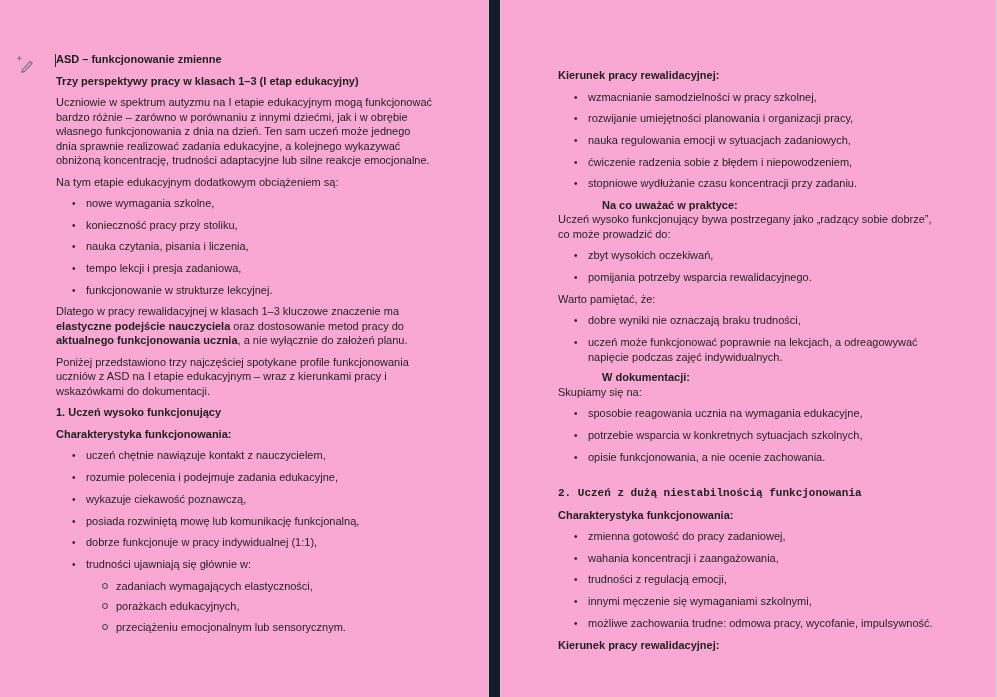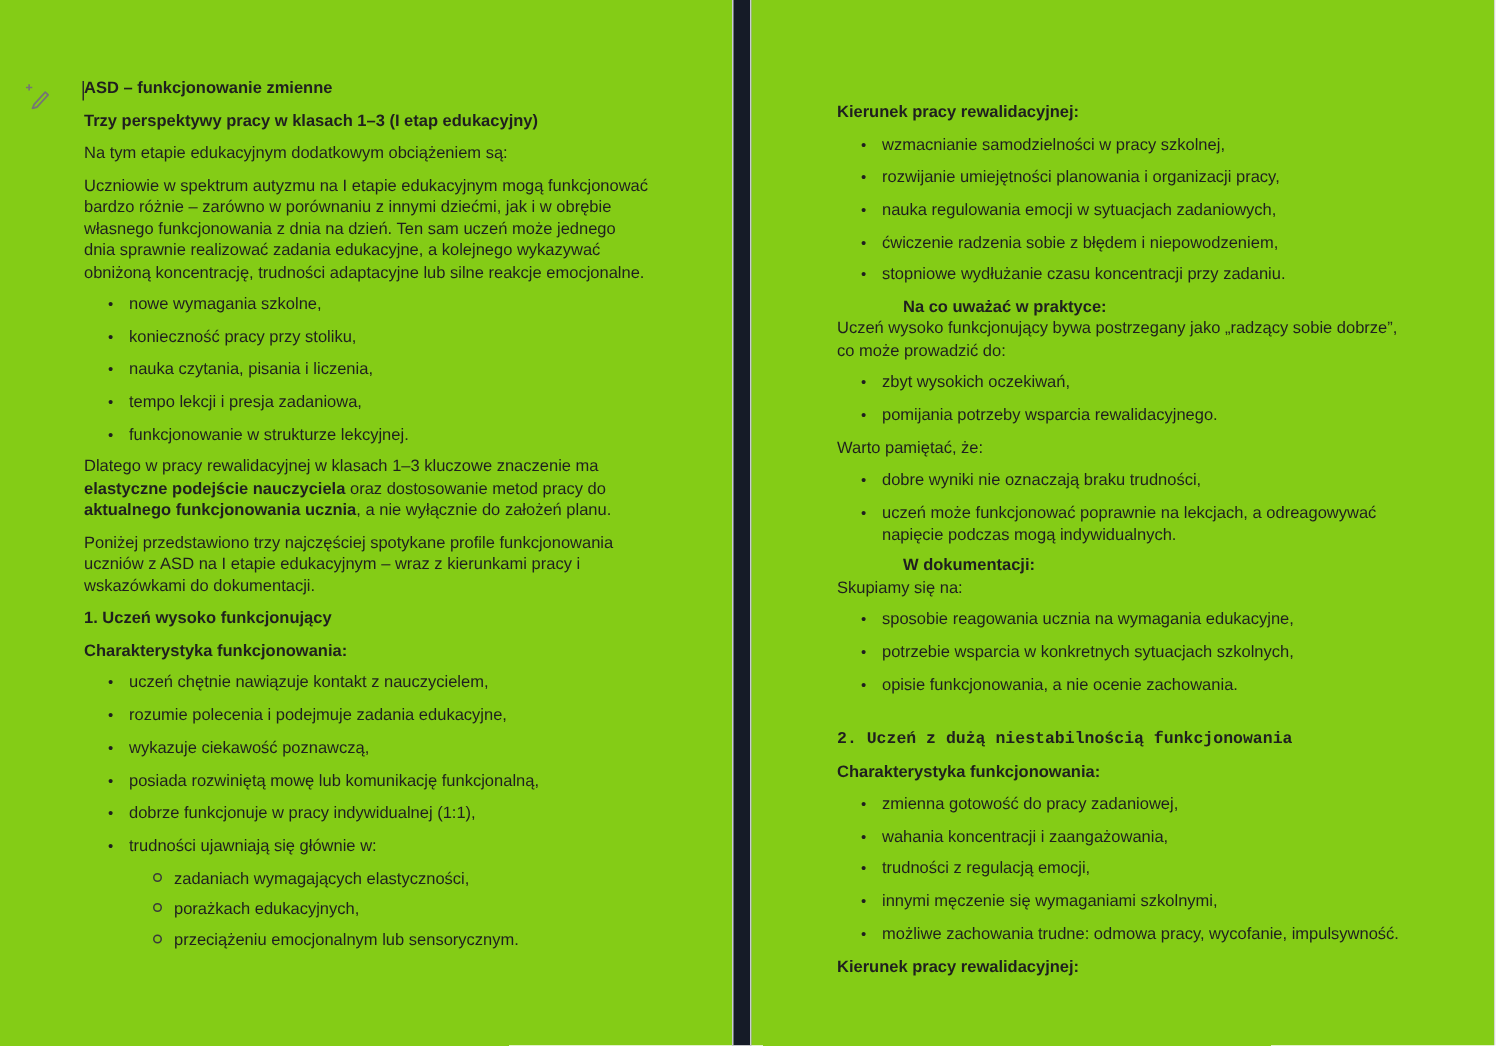--- a/index.html
+++ b/index.html
@@ -2,21 +2,21 @@
 <html><head>
 <meta charset="utf-8">
 <style>
   html,body{margin:0;padding:0;}
   body{
     width:997px;height:697px;overflow:hidden;background:#ffffff;position:relative;
     font-family:"Liberation Sans","DejaVu Sans",sans-serif;
     font-size:11px;line-height:14.5px;color:#1f1f1f;
     -webkit-font-smoothing:antialiased;
   }
-  .page{position:absolute;top:0;height:697px;background:#84cc16;}
+  .page{position:absolute;top:0;height:697px;background:#f9a8d4;}
   .page-left{left:0;width:488px;}
   .page-right{left:501px;width:495px;}
   .divider{
     position:absolute;top:0;left:488px;width:13px;height:697px;
     background:#151b27;border-left:1px solid #c9ccd0;border-right:1px solid #c9ccd0;
     box-sizing:border-box;
   }
   .right-edge{position:absolute;top:0;right:0;width:1px;height:697px;background:#d4d4d4;}
   .content{padding:52px 55px 0 56px;}
   .page-right .content{padding:52px 60px 0 57px;margin-top:16px;}
@@ -36,22 +36,22 @@
   .edit-cursor{position:absolute;left:55px;top:54px;width:1px;height:13px;background:#2b2b2b;}
   .compose-icon{position:absolute;left:16px;top:55px;width:18px;height:18px;cursor:pointer;}
 </style>
 </head>
 <body>
 
 <div class="page page-left">
   <div class="content">
     <h3>ASD – funkcjonowanie zmienne</h3>
     <h3>Trzy perspektywy pracy w klasach 1–3 (I etap edukacyjny)</h3>
+    <p>Uczniowie w spektrum autyzmu na I etapie edukacyjnym mogą funkcjonować bardzo różnie – zarówno w porównaniu z innymi dziećmi, jak i w obrębie własnego funkcjonowania z dnia na dzień. Ten sam uczeń może jednego dnia sprawnie realizować zadania edukacyjne, a kolejnego wykazywać obniżoną koncentrację, trudności adaptacyjne lub silne reakcje emocjonalne.</p>
     <p>Na tym etapie edukacyjnym dodatkowym obciążeniem są:</p>
-    <p>Uczniowie w spektrum autyzmu na I etapie edukacyjnym mogą funkcjonować bardzo różnie – zarówno w porównaniu z innymi dziećmi, jak i w obrębie własnego funkcjonowania z dnia na dzień. Ten sam uczeń może jednego dnia sprawnie realizować zadania edukacyjne, a kolejnego wykazywać obniżoną koncentrację, trudności adaptacyjne lub silne reakcje emocjonalne.</p>
 
     <div class="list">
       <div class="li">
           <span class="mk"><span class="dot">•</span></span>
           <span class="tx">nowe wymagania szkolne,</span>
         </div>
       <div class="li">
           <span class="mk"><span class="dot">•</span></span>
           <span class="tx">konieczność pracy przy stoliku,</span>
         </div>
@@ -159,21 +159,21 @@
     </div>
 
     <p>Warto pamiętać, że:</p>
     <div class="list">
       <div class="li">
           <span class="mk"><span class="dot">•</span></span>
           <span class="tx">dobre wyniki nie oznaczają braku trudności,</span>
         </div>
       <div class="li">
           <span class="mk"><span class="dot">•</span></span>
-          <span class="tx">uczeń może funkcjonować poprawnie na lekcjach, a odreagowywać napięcie podczas mogą indywidualnych.</span>
+          <span class="tx">uczeń może funkcjonować poprawnie na lekcjach, a odreagowywać napięcie podczas zajęć indywidualnych.</span>
         </div>
     </div>
 
     <h3 class="tight">W dokumentacji:</h3>
     <p>Skupiamy się na:</p>
     <div class="list">
       <div class="li">
           <span class="mk"><span class="dot">•</span></span>
           <span class="tx">sposobie reagowania ucznia na wymagania edukacyjne,</span>
         </div>

